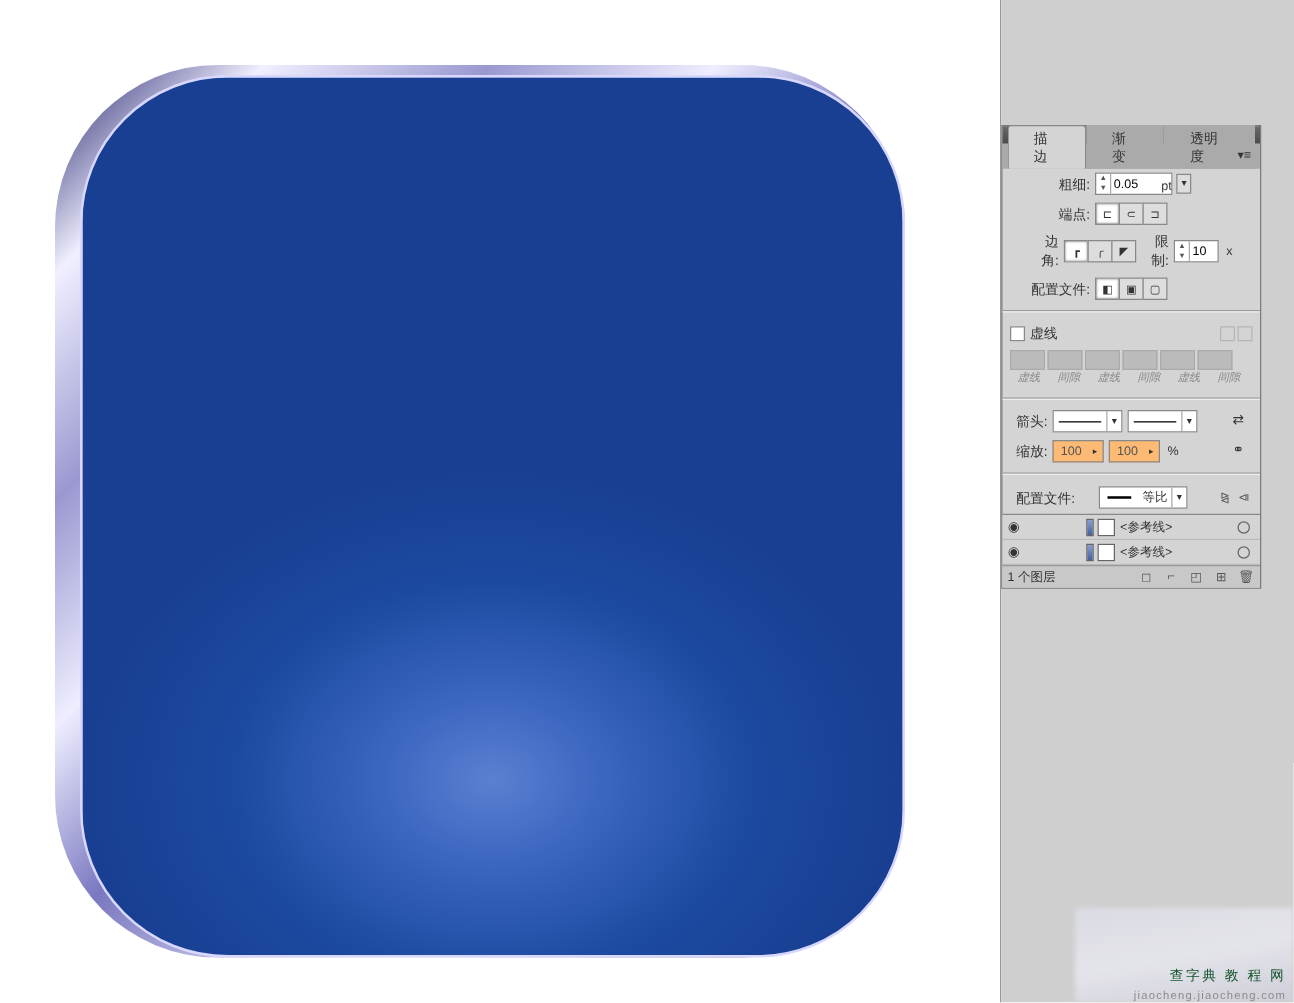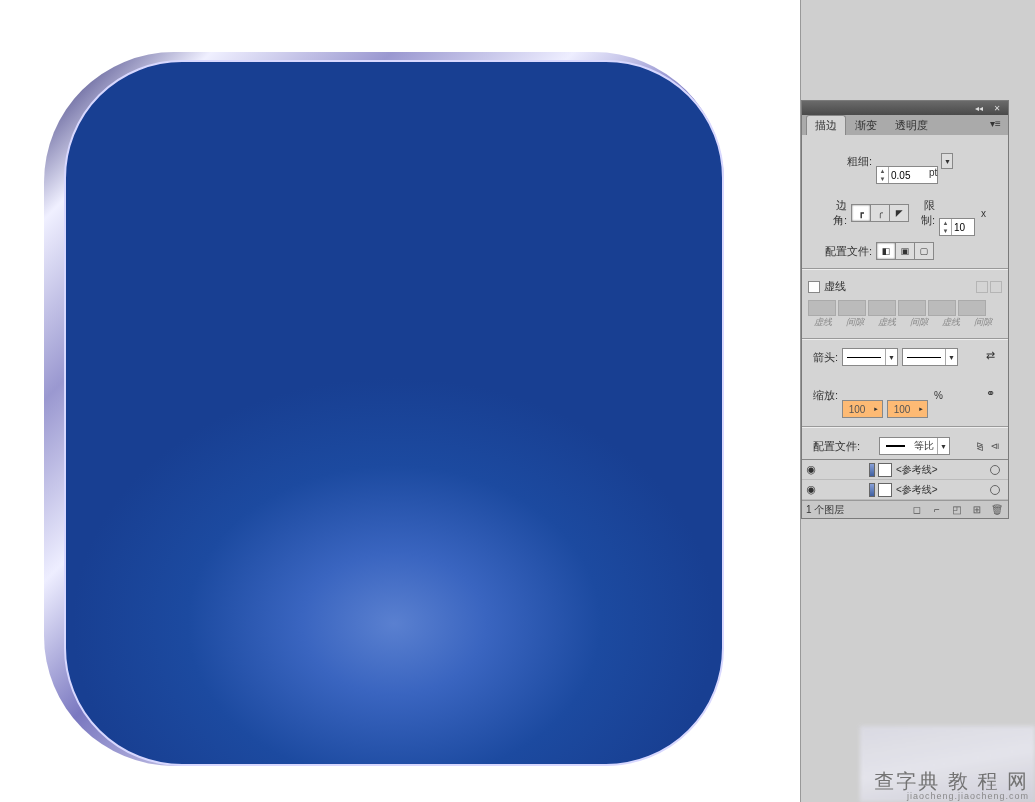--- a/index.html
+++ b/index.html
@@ -24,28 +24,28 @@
 
 .panels { position: absolute; left: 801px; top: 0; width: 234px; height: 802px; background: #cfcfcf; }
 
 
 .stroke-panel { position: absolute; left: 0; top: 100px; width: 208px; background: #d4d4d4; border: 1px solid #7a7a7a; font-size: 11px; color: #333; }
 
 .panel-titlebar { height: 14px; background: linear-gradient(#6a6a6a,#4a4a4a); display: flex; justify-content: flex-end; align-items: center; gap: 4px; padding: 0 4px; }
 .tb-btn { width: 14px; height: 10px; color: #ddd; display: flex; align-items: center; justify-content: center; font-size: 8px; cursor: pointer; }
 
 .panel-tabs { height: 20px; display: flex; align-items: flex-end; padding: 2px 4px 0 4px; background: #aaa; position: relative; }
-.tab { padding: 2px 8px; font-size: 11px; color: #333; background: #aaa; border: 1px solid transparent; border-bottom: none; cursor: pointer; }
+.tab { padding: 2px 20px; font-size: 11px; color: #333; background: #aaa; border: 1px solid transparent; border-bottom: none; cursor: pointer; }
 .tab.active { background: #d4d4d4; border-color: #888; border-radius: 3px 3px 0 0; }
 .panel-menu { position: absolute; right: 4px; top: 3px; width: 14px; height: 12px; font-size: 10px; cursor: pointer; }
 
 .row { display: flex; align-items: center; padding: 3px 22px; gap: 4px; }
 .row-label { width: 48px; text-align: right; color: #333; font-size: 11px; }
 
-.spinner { display: flex; align-items: flex-start; background: #fff; border: 1px solid #888; height: 18px; margin-top: 28px; }
+.spinner { display: flex; align-items: flex-end; background: #fff; border: 1px solid #888; height: 18px; }
 .spinner.disabled { background: #fdba74; }
 .spinner-arrows { width: 12px; height: 16px; display: flex; flex-direction: column; border-right: 1px solid #aaa; }
 .spin-up, .spin-down { flex:1; font-size:6px; display:flex; align-items:center; justify-content:center; color:#555; cursor:pointer; line-height:1; }
 .spinner input { border: none; width: 38px; height: 16px; font-size: 10px; padding: 0 2px; text-align: left; outline: none; background: transparent; }
 .unit { font-size: 10px; margin-left: 2px; }
 .mini-dd { width: 12px; height: 16px; border: 1px solid #888; background: #ddd; font-size: 7px; display:flex; align-items:center; justify-content:center; margin-left:-1px; cursor:pointer; }
 
 .btn-group { display: flex; gap: 0; }
 .icon-btn { width: 20px; height: 18px; border: 1px solid #888; background: #ddd; display: flex; align-items: center; justify-content: center; font-size: 9px; cursor: pointer; margin-left:-1px; }
 .icon-btn:first-child{ margin-left:0; }
@@ -79,30 +79,30 @@
 .nav-btn{ width:14px; height:16px; font-size:9px; display:flex; align-items:center; justify-content:center; cursor:pointer; color:#555; }
 
 
 .layers-panel { background:#d4d4d4; border-top:1px solid #888; }
 .layer-row { display:flex; align-items:center; height:20px; border-bottom:1px solid #bbb; font-size:10px; }
 .eye { width:18px; display:flex; justify-content:center; font-size:11px; }
 .lock { width:18px; }
 .layer-indent{ width:40px; display:flex; justify-content:flex-end; padding-right:3px; }
 .indent-bar{ width:6px; height:14px; background:linear-gradient(#88a0d8,#4060a0); border:1px solid #666; }
 .thumb { width:14px; height:14px; border:1px solid #666; background:#fff; margin-right:4px; }
-.layer-name{ flex:1; }
+.layer-name{ flex:1;font-family:Liberation Mono, monospace; }
 .sel-ring{ width:10px; height:10px; border:1.5px solid #666; border-radius:50%; margin:0 8px; }
 .layers-footer{ display:flex; align-items:center; height:18px; padding:0 4px; gap:6px; font-size:10px; color:#333; border-top:1px solid #999; background:#c8c8c8; }
 .layers-footer .spacer{ flex:1; }
 .lf-ic{ width:14px; height:14px; font-size:10px; display:flex; align-items:center; justify-content:center; cursor:pointer; color:#555; }
 
 
 .wm-img { position:absolute; right:0; bottom:0; width:175px; height:76px; background:linear-gradient(170deg,#dcdce6 0%, #e8e8f0 50%, #cfceda 100%); filter: blur(2px); opacity:0.85; }
 .wm-full { position:absolute; right:6px; bottom:0; text-align:right; }
-.wm-full .l1{ font-size:20px; color:#737373; letter-spacing:2px; display:block; line-height:20px; }
+.wm-full .l1{ font-size:11px; color:#14532d; letter-spacing:2px; display:block; line-height:20px; }
 .wm-full .l2{ font-size:9px; color:#8a8a8a; letter-spacing:1px; display:block; line-height:11px; }
 </style>
 </head>
 <body>
 
 <div class="canvas">
   <div class="icon-back"></div>
   <div class="icon-front"></div>
 </div>
 <div class="divider"></div>
@@ -129,20 +129,28 @@
         <div class="spinner-arrows">
           <div class="spin-up">▲</div>
           <div class="spin-down">▼</div>
         </div>
         <input value="0.05" style="">
         <span class="unit">pt</span>
       </div>
       <div class="mini-dd">▼</div>
     </div>
 
+    <div class="row">
+      <div class="row-label">端点:</div>
+      <div class="btn-group">
+        <div class="icon-btn active">⊏</div>
+        <div class="icon-btn">⊂</div>
+        <div class="icon-btn">⊐</div>
+      </div>
+    </div>
 
     <div class="row">
       <div class="row-label">边角:</div>
       <div class="btn-group">
         <div class="icon-btn active">┏</div>
         <div class="icon-btn">╭</div>
         <div class="icon-btn">◤</div>
       </div>
       <div style="width:8px"></div>
       <div class="row-label" style="width:28px">限制:</div>

